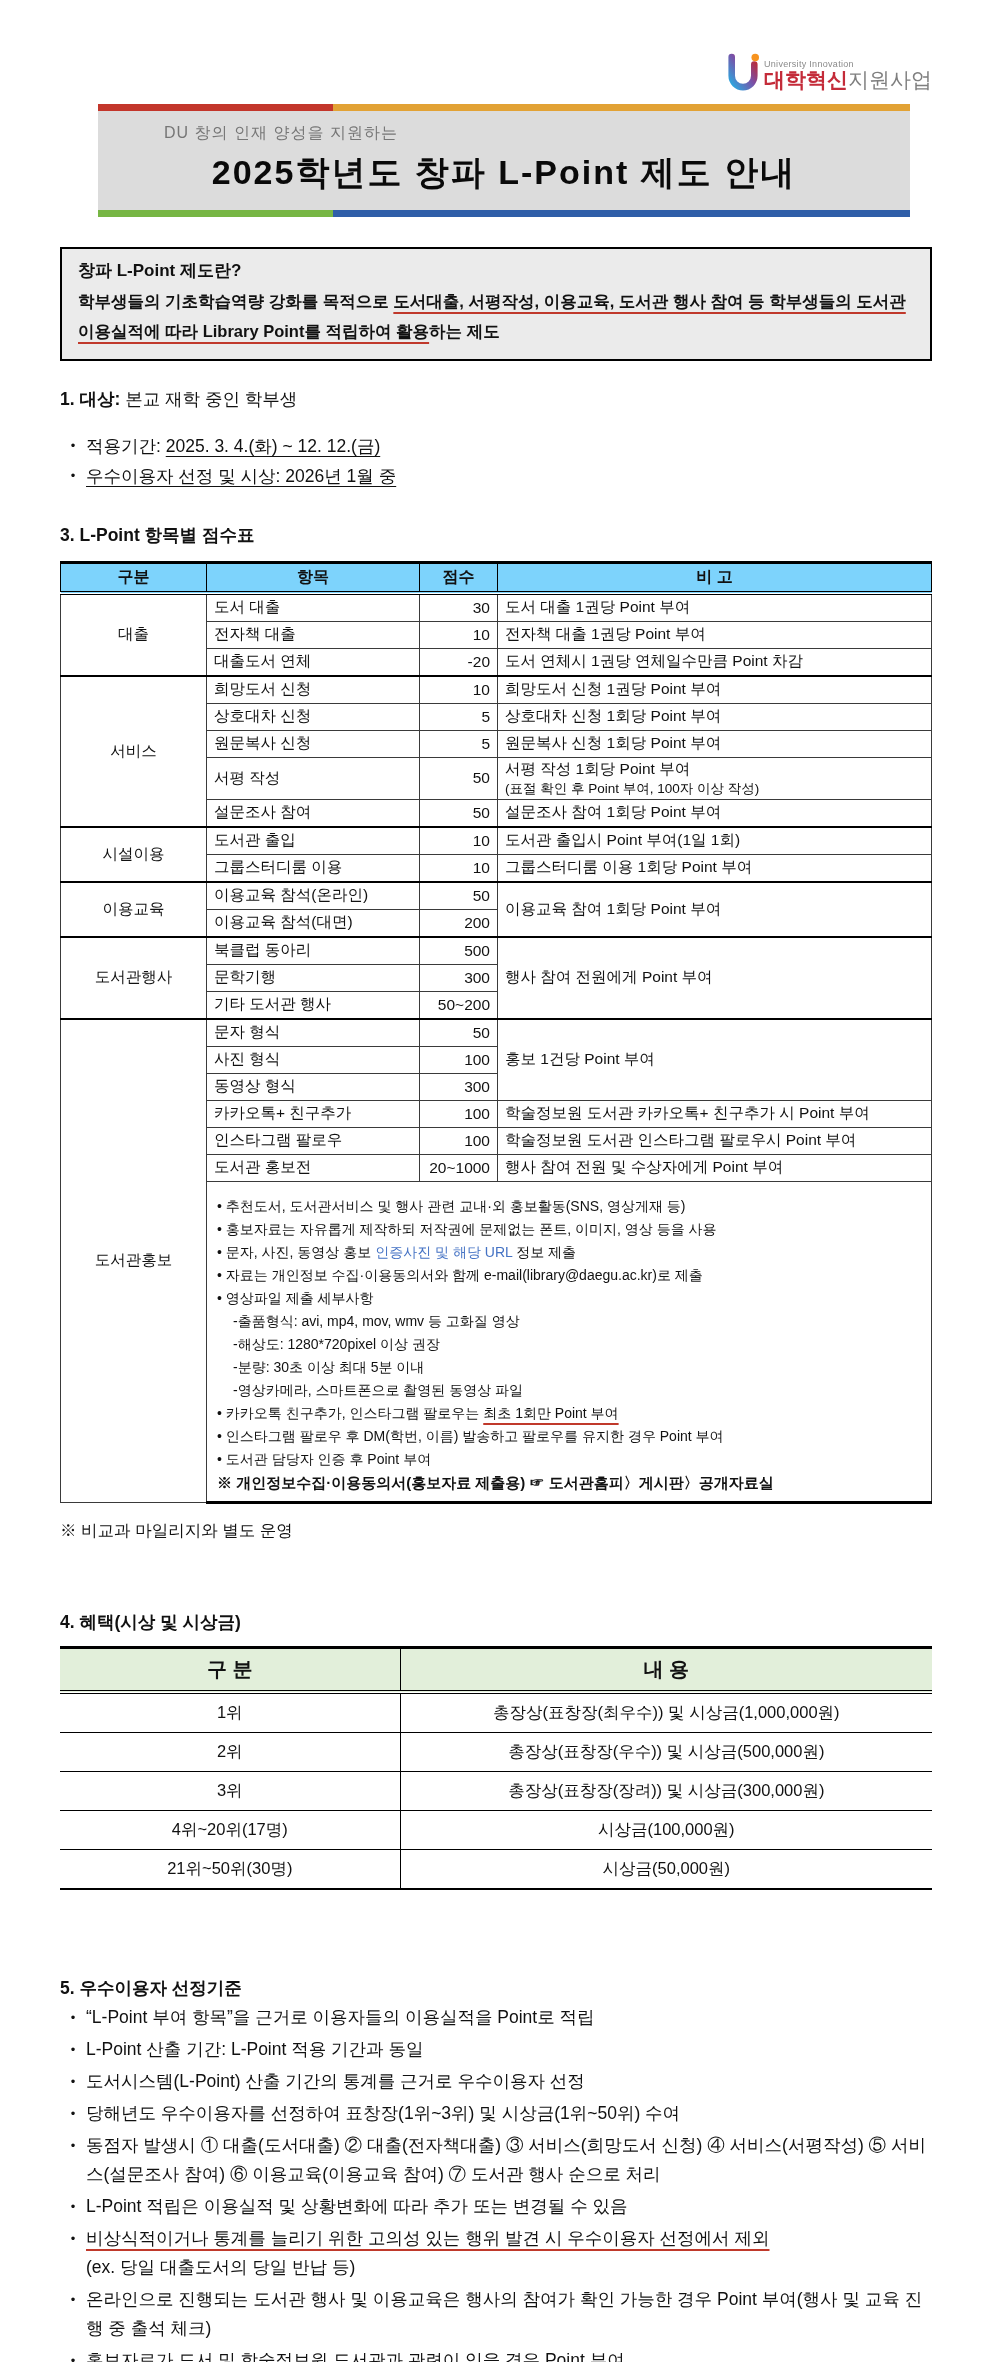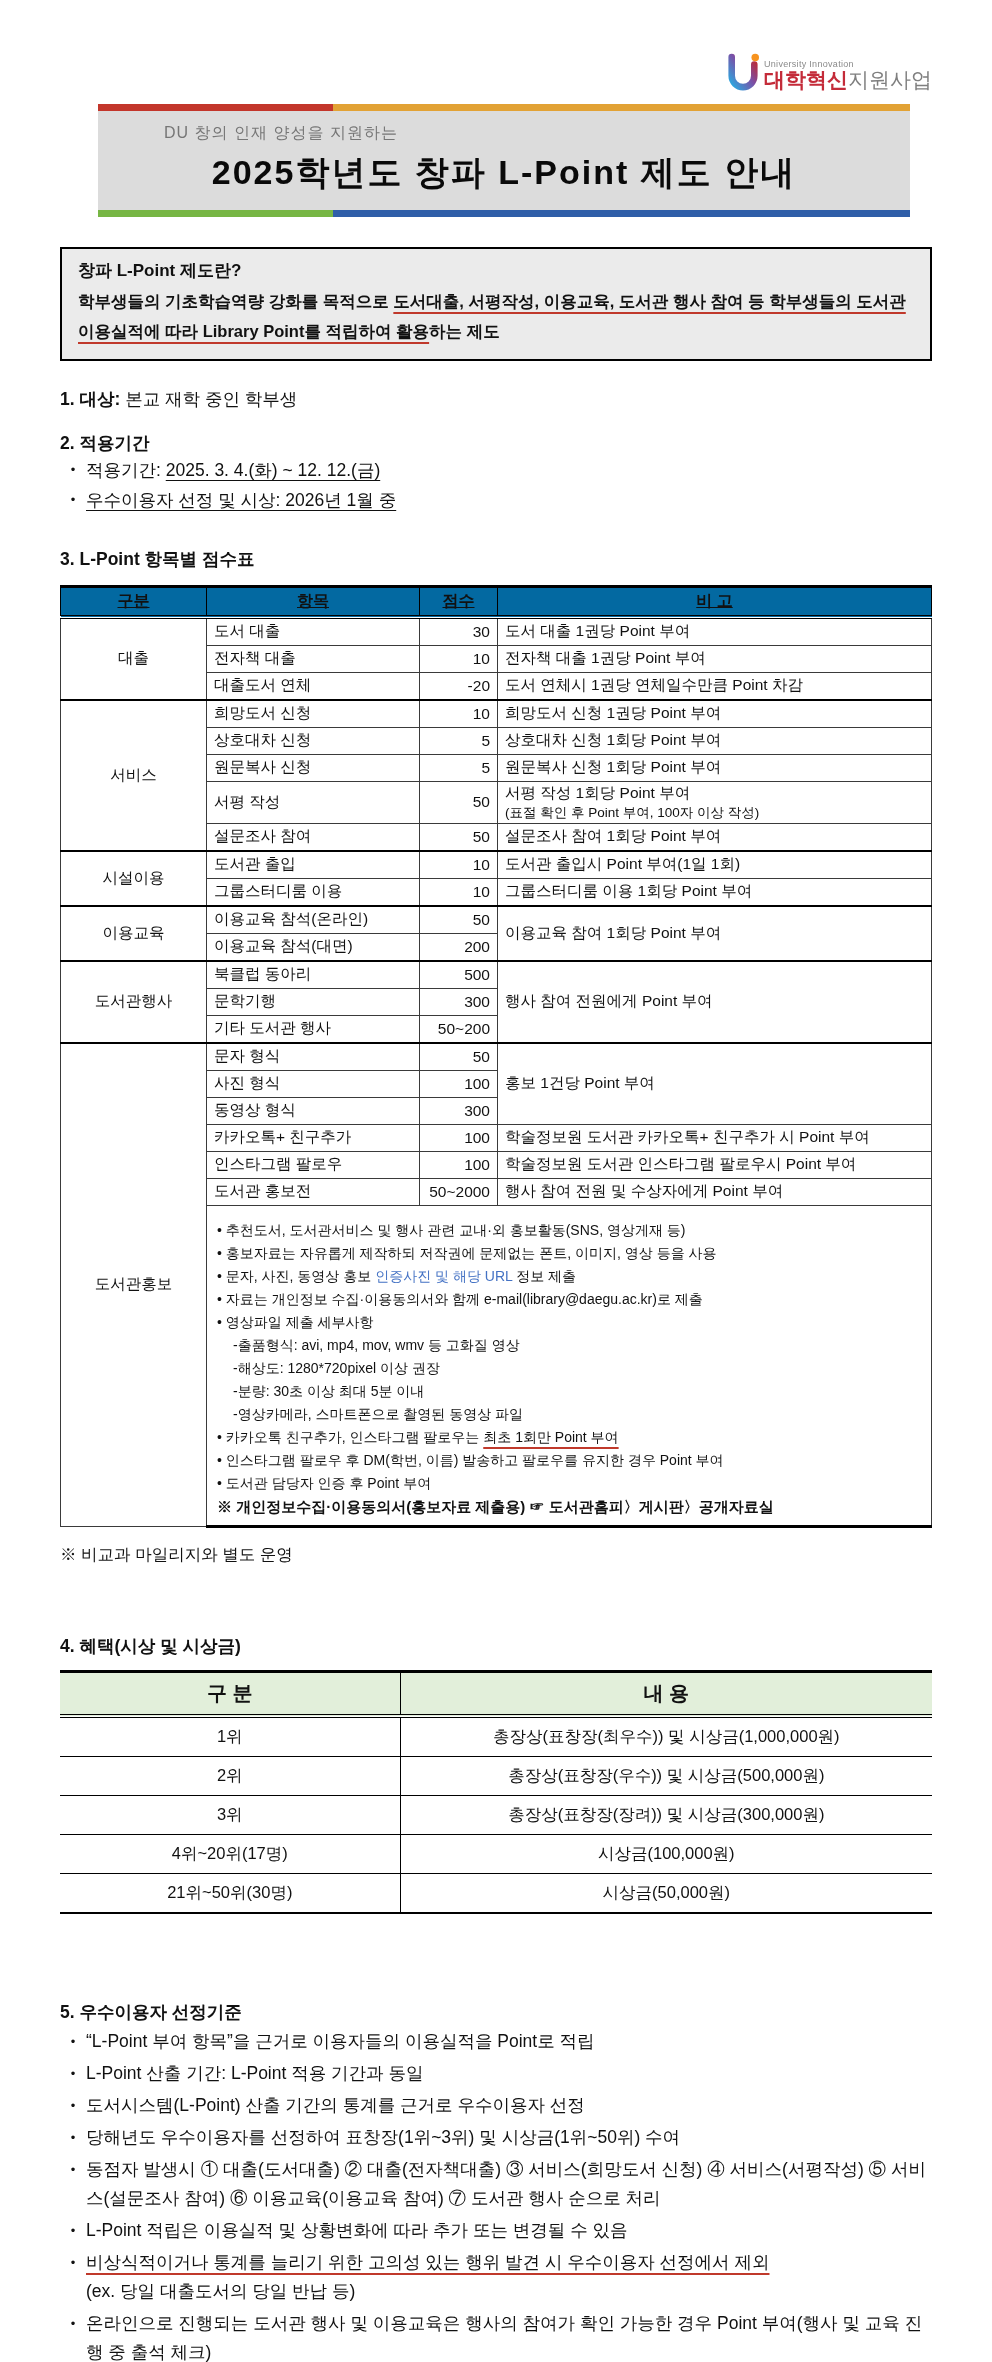--- a/index.html
+++ b/index.html
@@ -41,22 +41,22 @@
   .s1 .b { font-weight:bold; }
   .s2 { margin-top:20px; }
   .bl { display:flex; line-height:30px; }
   .bl .mk { width:26px; text-align:center; flex-shrink:0; font-size:13px; }
   .bl .tx { flex:1; }
   .s3-title { margin-top:32px; margin-bottom:14px; }
 
   
   table { border-collapse:collapse; width:100%; }
   .score-table { font-size:15.5px; }
-  .score-table th { background:#0369a1; border:1px solid #000; border-top:3px solid #000;
-                    border-bottom:4px double #000; font-weight:bold; padding:3px 4px; font-size:16px;text-decoration:underline; }
+  .score-table th { background:#7dd3fc; border:1px solid #000; border-top:3px solid #000;
+                    border-bottom:4px double #000; font-weight:bold; padding:3px 4px; font-size:16px; }
   .score-table td { border:1px solid #3a3a3a; padding:1px 7px; height:24px; }
   .score-table tr.g td { border-top:2px solid #000; }
   .score-table tbody tr:last-child td { border-bottom:3px solid #000; }
   .cat { text-align:center; }
   .num { text-align:right; }
   .note-sub { font-size:13.5px; }
   .notes-cell { padding:13px 10px 7px !important; }
   .pn { font-size:14px; line-height:23px; }
   .pn.sub { padding-left:16px; }
   .pn.boldnote { font-weight:bold; font-size:15px; }
@@ -124,21 +124,20 @@
     <div class="intro-body">
       <span>학부생들의 기초학습역량 강화를 목적으로 </span><span class="redline">도서대출, 서평작성, 이용교육, 도서관 행사 참여 등 학부생들의 도서관 이용실적에 따라 Library Point를 적립하여 활용</span><span>하는 제도</span>
     </div>
   </div>
 
   <div class="sec s1">
     <span class="b">1. 대상:</span><span> 본교 재학 중인 학부생</span>
   </div>
 
   <div class="sec s2">
-    <div class="sec-title">2. 적용기간</div>
     <div class="bl">
       <span class="mk">•</span>
       <span class="tx"><span>적용기간: </span><span class="uline">2025. 3. 4.(화) ~ 12. 12.(금)</span></span>
     </div>
     <div class="bl">
       <span class="mk">•</span>
       <span class="tx"><span class="uline">우수이용자 선정 및 시상: 2026년 1월 중</span></span>
     </div>
   </div>
 
@@ -265,21 +264,21 @@
         <td class="num">100</td>
         <td>학술정보원 도서관 카카오톡+ 친구추가 시 Point 부여</td>
       </tr>
       <tr>
         <td>인스타그램 팔로우</td>
         <td class="num">100</td>
         <td>학술정보원 도서관 인스타그램 팔로우시 Point 부여</td>
       </tr>
       <tr>
         <td>도서관 홍보전</td>
-        <td class="num">50~2000</td>
+        <td class="num">20~1000</td>
         <td>행사 참여 전원 및 수상자에게 Point 부여</td>
       </tr>
 
       <tr>
         <td colspan="3" class="notes-cell">
           <div class="pn">• 추천도서, 도서관서비스 및 행사 관련 교내·외 홍보활동(SNS, 영상게재 등)</div>
           <div class="pn">• 홍보자료는 자유롭게 제작하되 저작권에 문제없는 폰트, 이미지, 영상 등을 사용</div>
           <div class="pn"><span>• 문자, 사진, 동영상 홍보 </span><span class="blue">인증사진 및 해당 URL</span><span> 정보 제출</span></div>
           <div class="pn">• 자료는 개인정보 수집·이용동의서와 함께 e-mail(library@daegu.ac.kr)로 제출</div>
           <div class="pn">• 영상파일 제출 세부사항</div>

